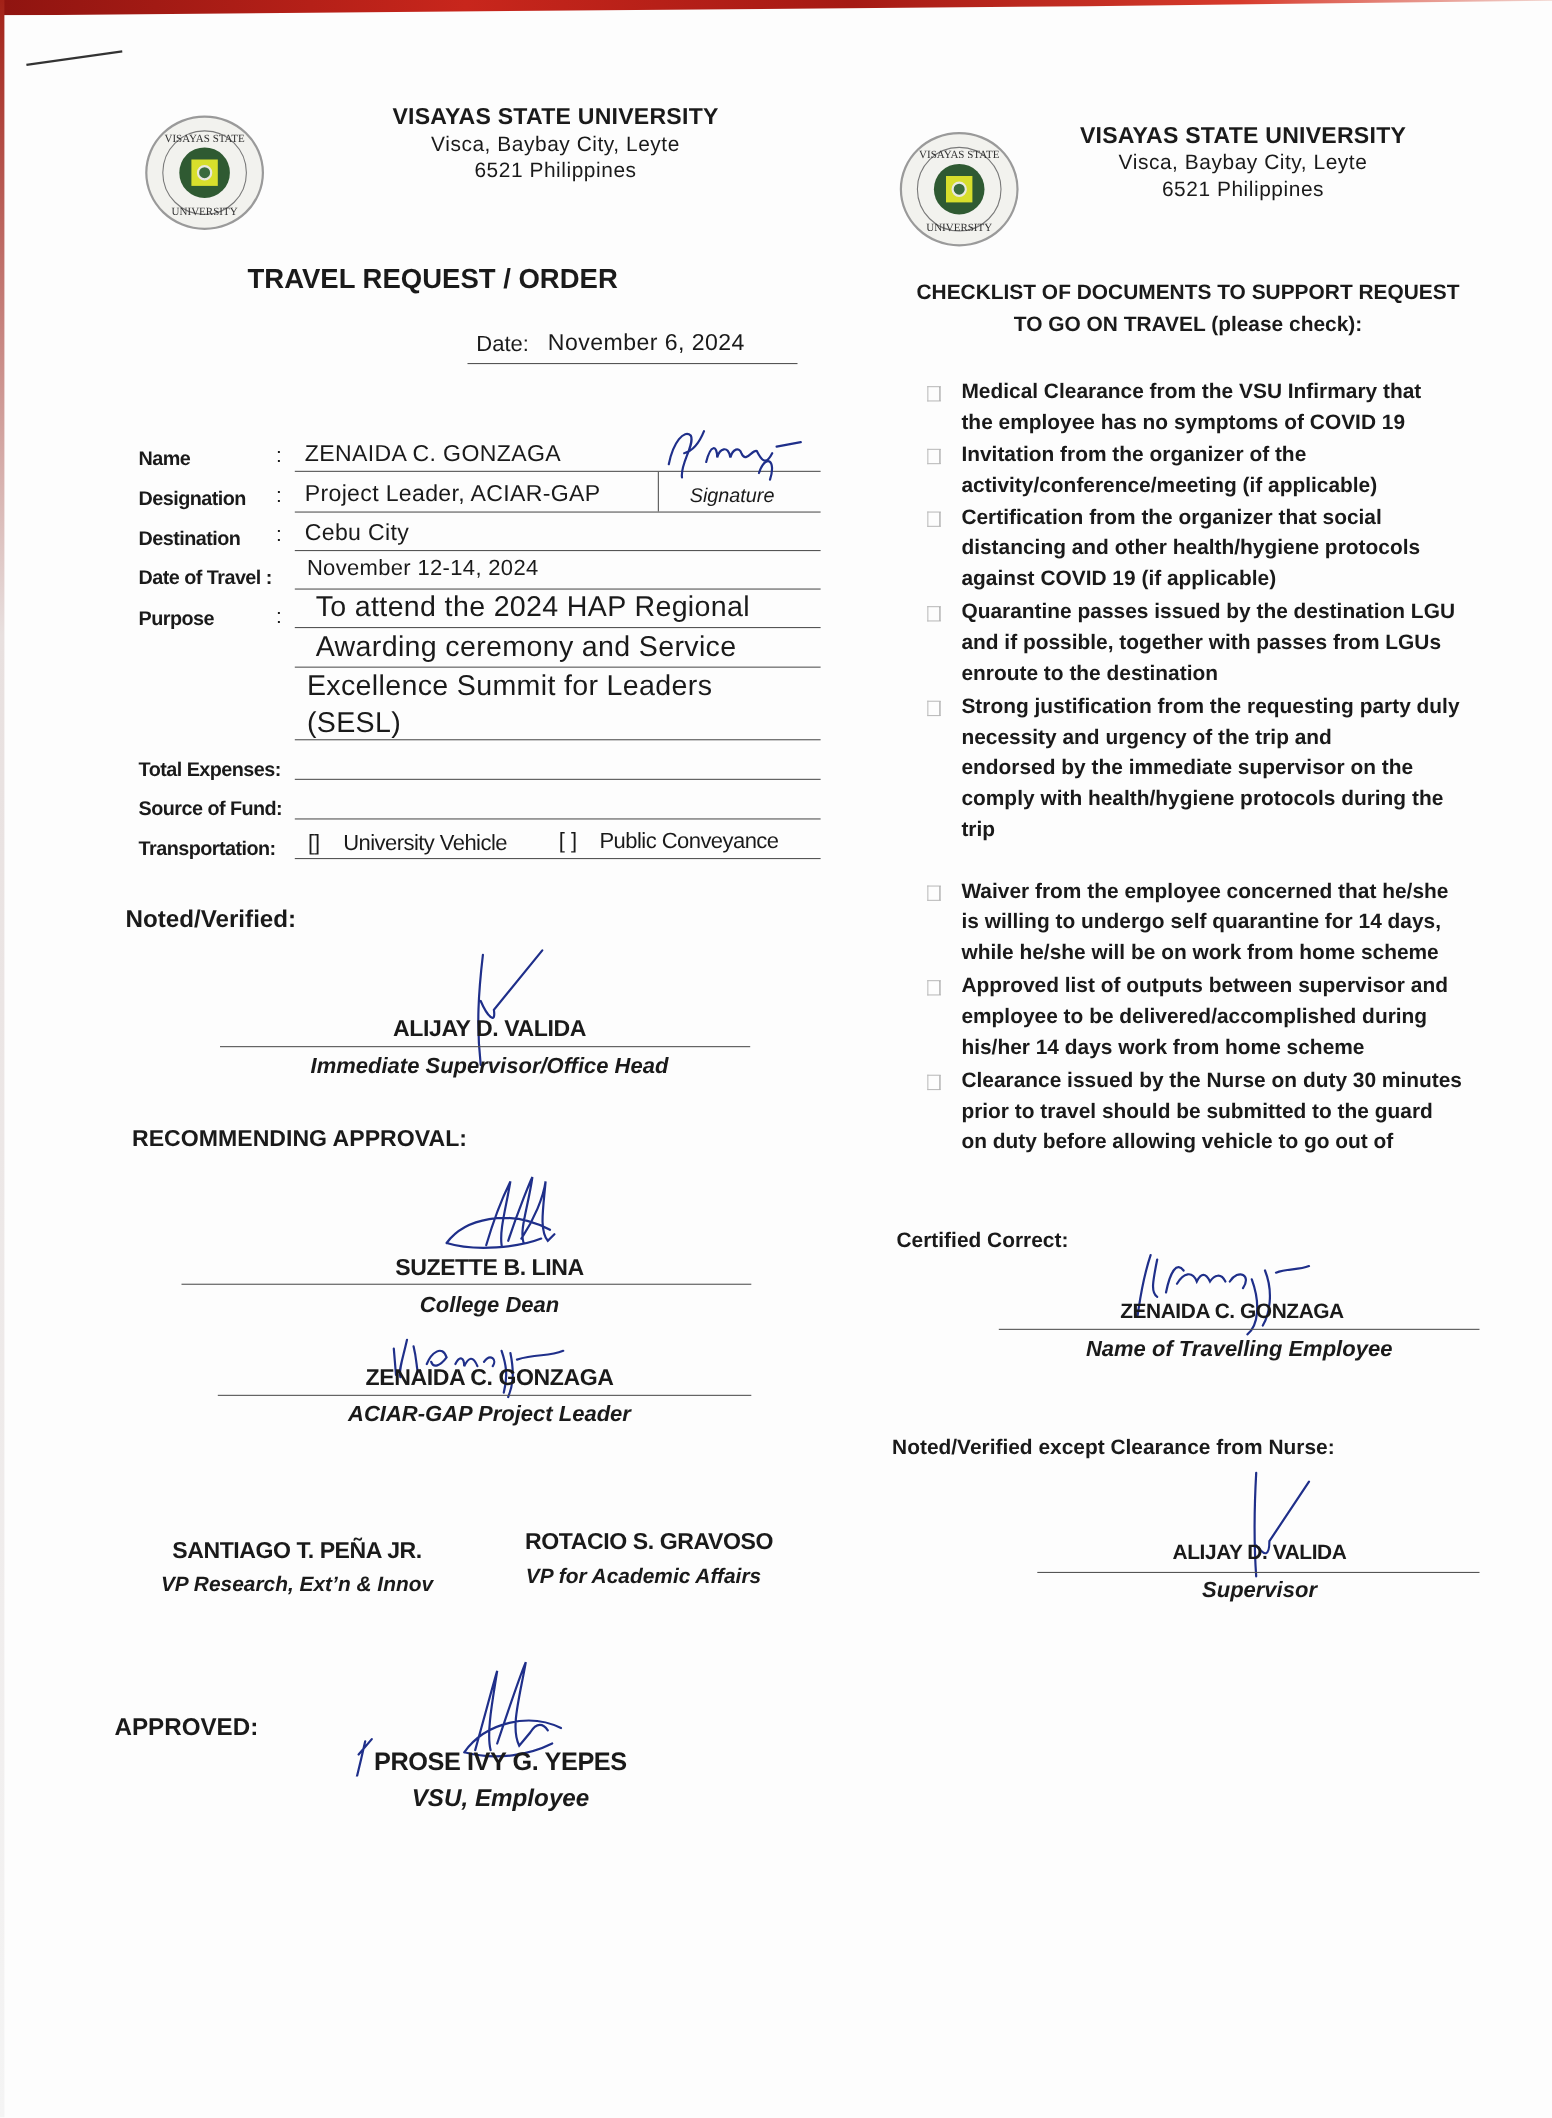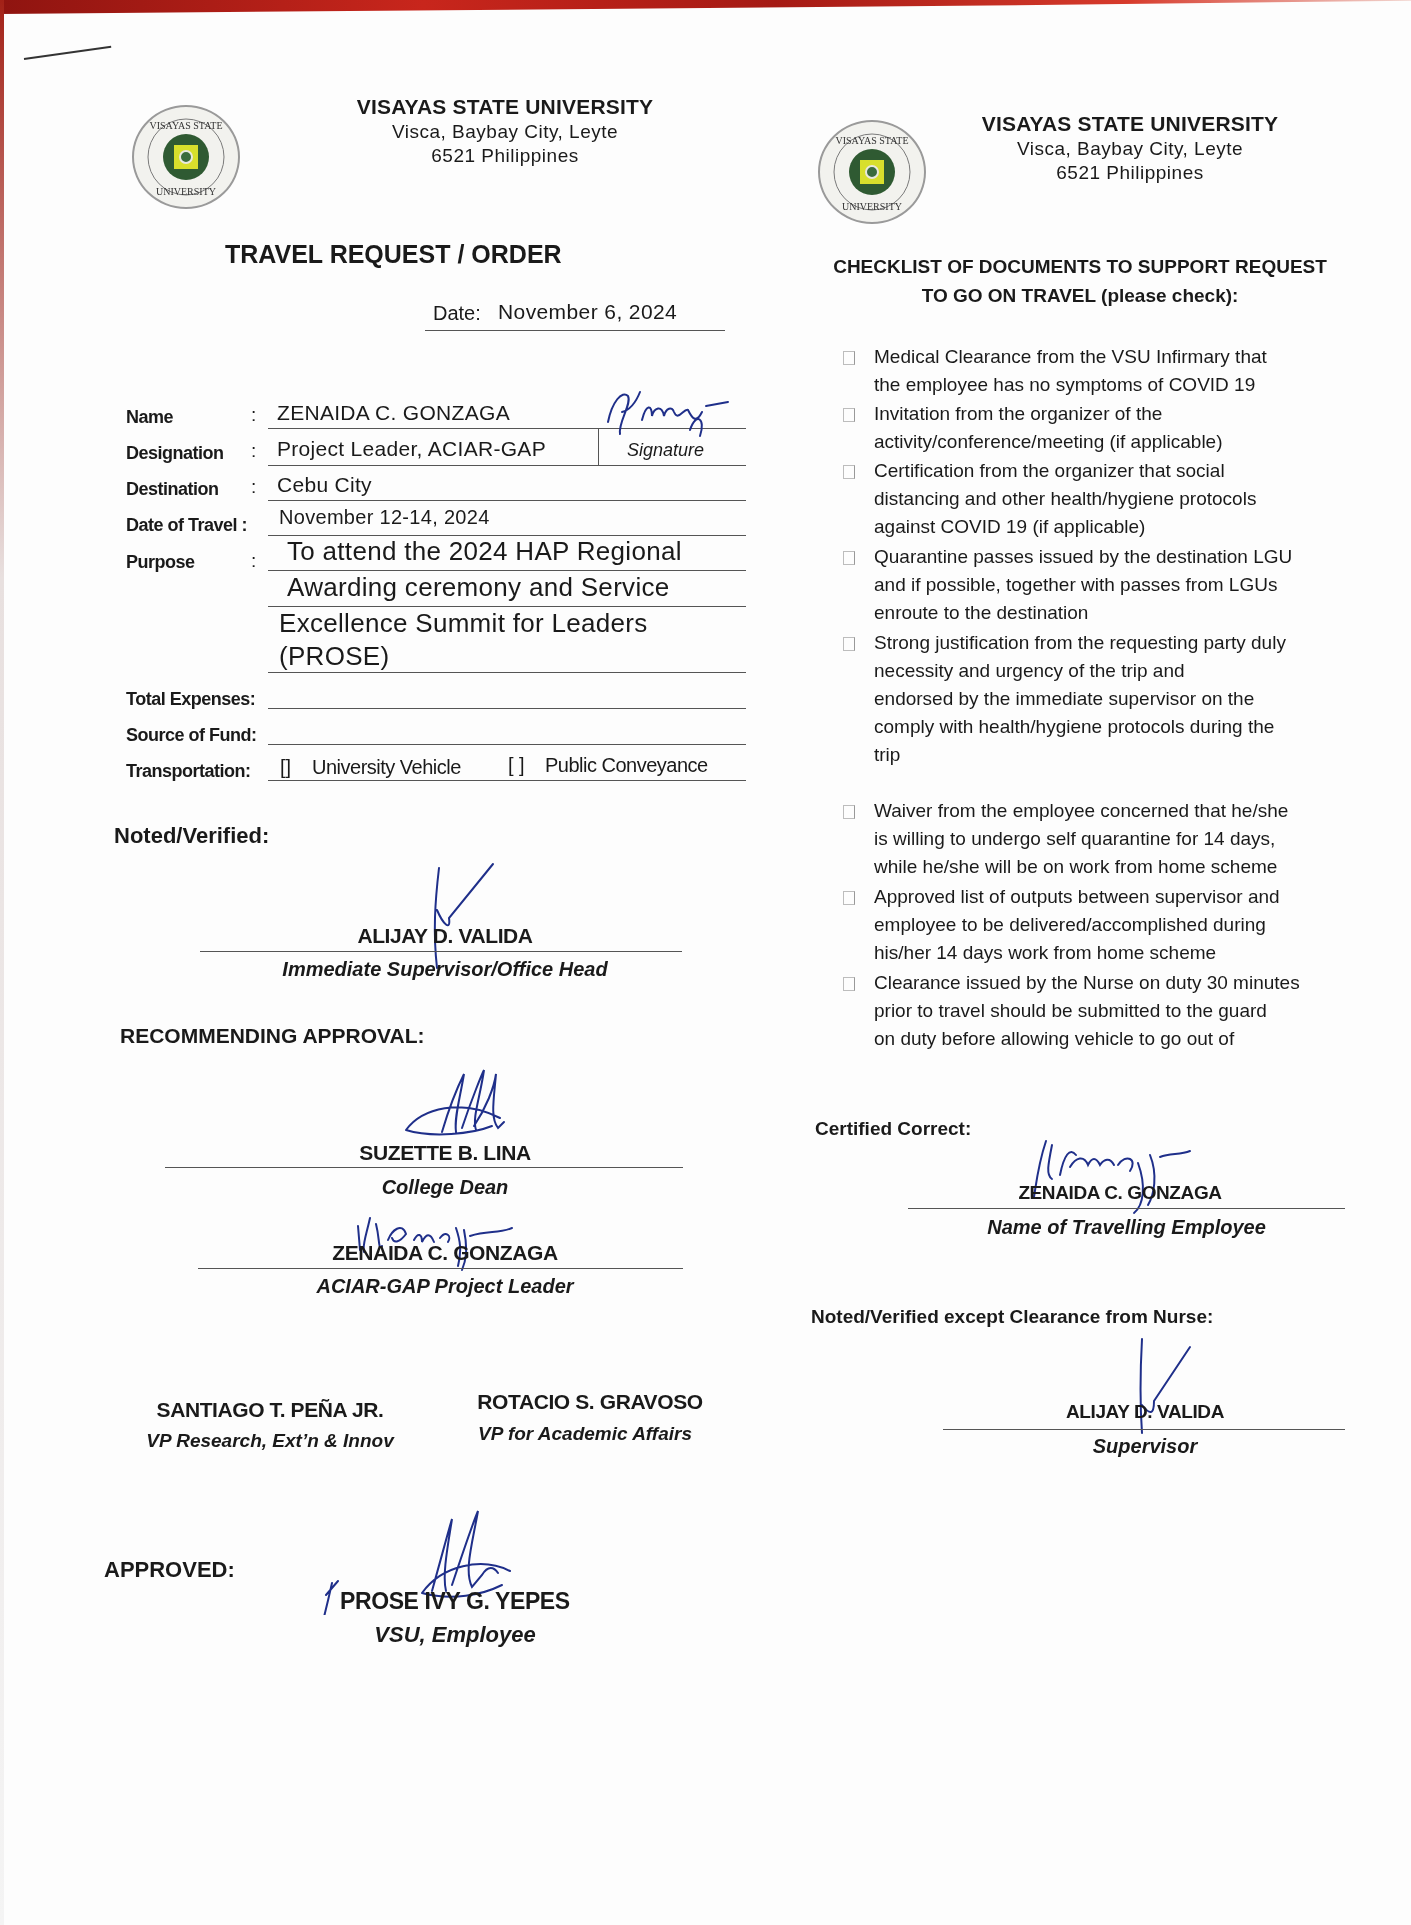--- a/index.html
+++ b/index.html
@@ -36,21 +36,21 @@
   .line { position:absolute; height:1px; background:#555; }
   .vline { position:absolute; width:1px; background:#555; }
   .sec { position:absolute; font-weight:bold; font-size:22px; }
   .signame { position:absolute; font-weight:bold; font-size:21px; text-align:center; letter-spacing:-0.4px; }
   .sigtitle { position:absolute; font-style:italic; font-weight:bold; font-size:20px; text-align:center; }
   .sig { position:absolute; }
   .sig path { fill:none; stroke:#1f2f8a; stroke-width:2; stroke-linecap:round; }
   .chk-title { position:absolute; font-weight:bold; font-size:19px; text-align:center; line-height:29px; }
   .chk { position:absolute; left:843px; width:530px; }
   .chk .box { position:absolute; left:0; top:8px; width:10px; height:12px; border:1px solid #bdbdbd; border-right-color:#999; }
-  .chk .txt { position:absolute; left:31px; font-weight:normal; font-size:19px; line-height:28px; width:500px; }
+  .chk .txt { position:absolute; left:31px; font-weight:bold; font-size:19px; line-height:28px; width:500px; }
 </style>
 </head>
 <body>
 
 <div class="topband"></div>
 <div class="leftedge"></div>
 <div class="stray"></div>
 
 <div>
 
@@ -103,21 +103,21 @@
   <div class="val" style="left:279px;top:506px;font-size:20px;">November 12-14, 2024</div>
   <div class="line" style="left:268px;top:535px;width:478px;"></div>
 
   <div class="lbl" style="left:126px;top:552px;">Purpose</div>
   <div class="colon" style="left:251px;top:550px;">:</div>
   <div class="pval" style="left:287px;top:536px;">To attend the 2024 HAP Regional</div>
   <div class="line" style="left:268px;top:570px;width:478px;"></div>
   <div class="pval" style="left:287px;top:572px;">Awarding ceremony and Service</div>
   <div class="line" style="left:268px;top:606px;width:478px;"></div>
   <div class="pval" style="left:279px;top:608px;">Excellence Summit for Leaders</div>
-  <div class="pval" style="left:279px;top:641px;">(PROSE)</div>
+  <div class="pval" style="left:279px;top:641px;">(SESL)</div>
   <div class="line" style="left:268px;top:672px;width:478px;"></div>
 
   <div class="lbl" style="left:126px;top:689px;">Total Expenses:</div>
   <div class="val" style="left:277px;top:686px;"></div>
   <div class="line" style="left:268px;top:708px;width:478px;"></div>
 
   <div class="lbl" style="left:126px;top:725px;">Source of Fund:</div>
   <div class="val" style="left:277px;top:722px;"></div>
   <div class="line" style="left:268px;top:744px;width:478px;"></div>
 

